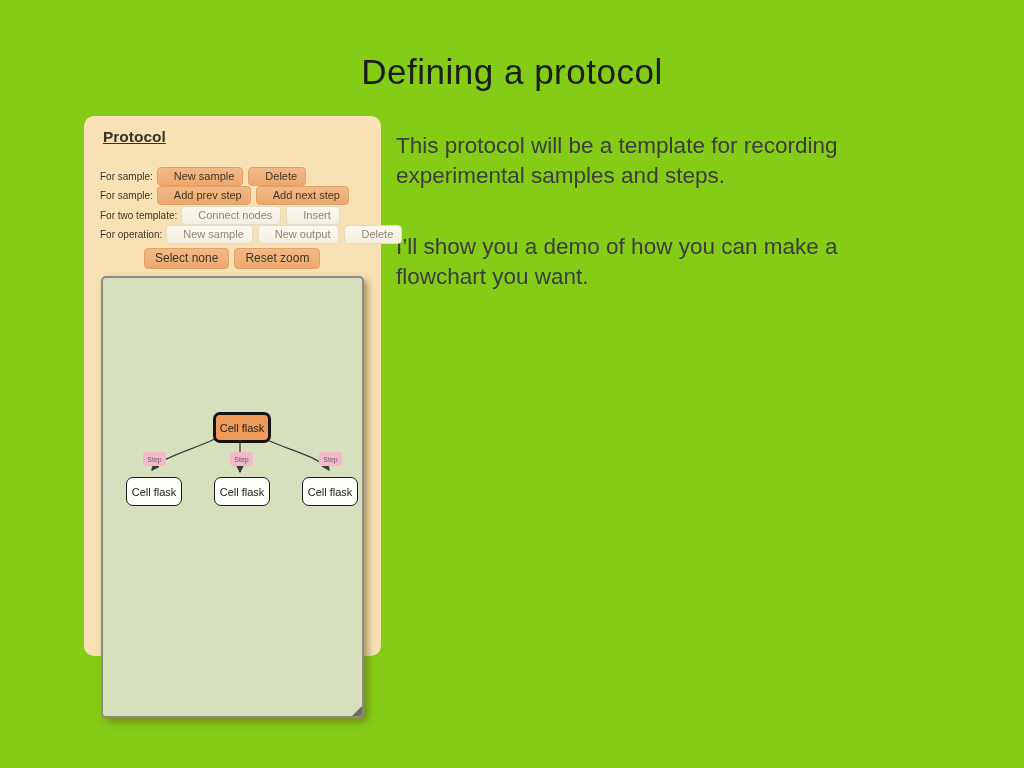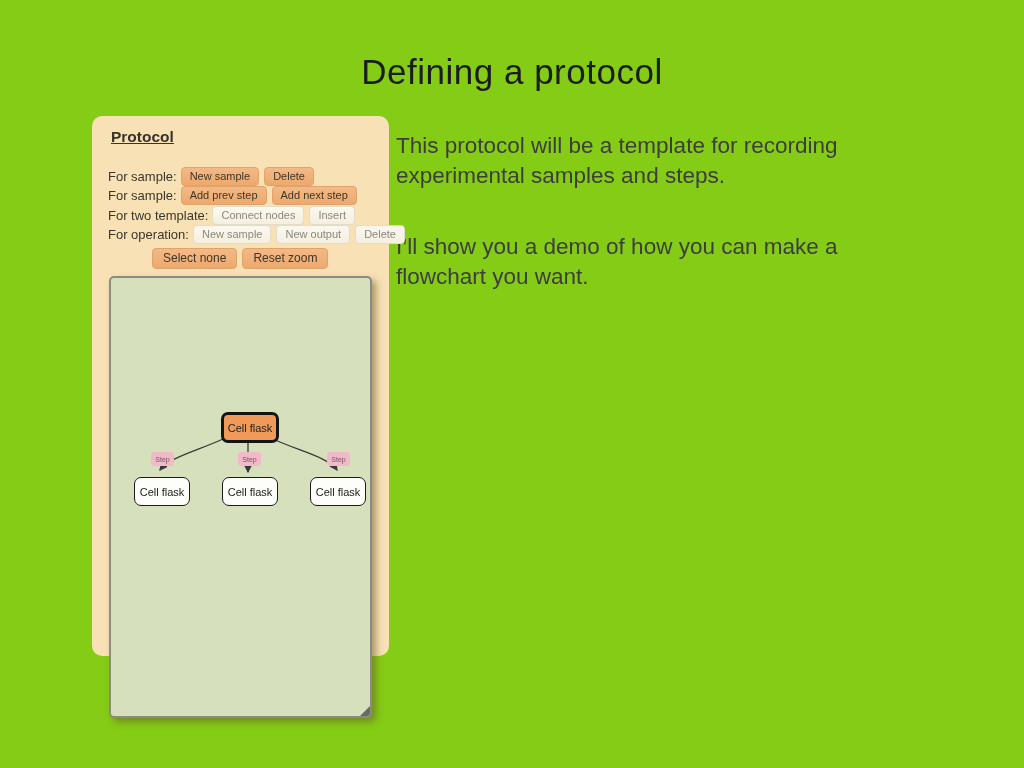--- a/index.html
+++ b/index.html
@@ -10,30 +10,30 @@
   
   .slide-title { position:absolute; top:52px; left:0; width:1024px; text-align:center;
                  font-size:35px; font-weight:400; color:#1c1c1c; letter-spacing:0.5px; }
 
   
   .body-text { position:absolute; left:396px; top:131px; width:505px;
                font-size:22.5px; line-height:30px; color:#3d3d3d; }
   .body-text .para2 { margin-top:41px; }
 
   
-  .panel { position:absolute; left:92px; top:116px; width:297px; height:540px;
+  .panel { position:absolute; left:84px; top:116px; width:297px; height:540px;
            background:#f8e1b4; border-radius:10px; }
   .panel-heading { position:absolute; left:19px; top:12px; font-size:15.5px; font-weight:bold;
                    text-decoration:underline; color:#38342c; }
 
   .rows { position:absolute; left:16px; top:52px; width:270px; }
   .prow { display:flex; align-items:center; margin-bottom:3px; height:16.5px; white-space:nowrap; }
-  .plabel { font-size:13px; color:#3a362d; margin-right:4px; }
+  .plabel { font-size:10px; color:#3a362d; margin-right:4px; }
   .pbtn { font-family:"Liberation Sans", sans-serif; font-size:11px; margin-right:5px;
-          padding:2px 8px 3px 8px; border-radius:4px; cursor:pointer; line-height:12px; }
+          padding:2px 8px 3px 16px; border-radius:4px; cursor:pointer; line-height:12px; }
   .pbtn.orange { background:linear-gradient(#f3b987,#eda96e); border:1px solid #e2a369; color:#403625; }
   .pbtn.light  { background:linear-gradient(#fbf8f0,#f5efdf); border:1px solid #e3dcc6; color:#8b887c; }
 
   .footer-row { position:absolute; left:16px; top:132px; display:flex;margin-left:44px; }
   .footer-row .pbtn { font-size:12px; padding:3px 10px 4px 10px; }
 
   
   .canvas { position:absolute; left:17px; top:160px; width:263px; height:442px;
             background:#d6e0bc; border:2px solid #8b8b83; border-radius:5px;
             box-shadow:4px 4px 7px rgba(108,88,40,0.55); }

